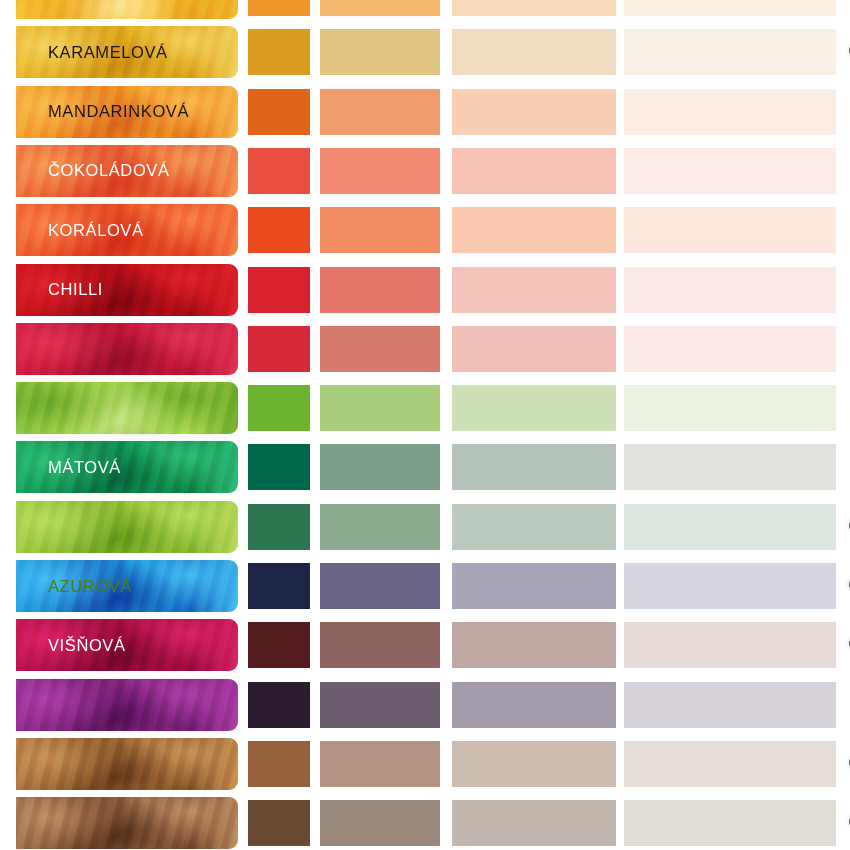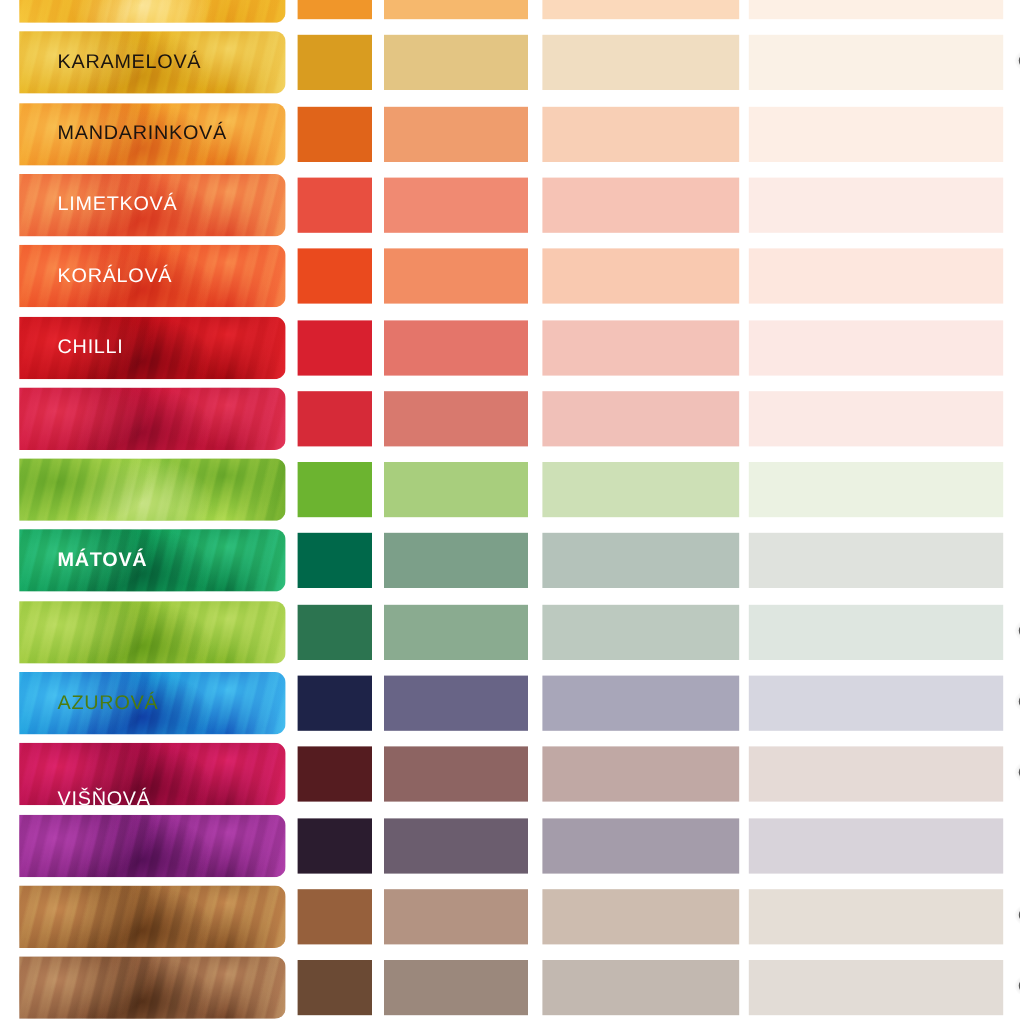--- a/index.html
+++ b/index.html
@@ -96,21 +96,21 @@
         <div class="label-text lt-dark" style="color: rgb(27, 20, 16);">MANDARINKOVÁ</div>
       </div>
       <div class="sw sw1" style="background: rgb(224, 100, 26);"></div>
       <div class="sw sw2" style="background: rgb(239, 157, 109);"></div>
       <div class="sw sw3" style="background: rgb(248, 207, 181);"></div>
       <div class="sw sw4" style="background: rgb(253, 238, 229);"></div>
     </div>
     <div class="row" style="top: 144.9px;">
       <div class="label-strip">
         <div class="label-photo" style="background: radial-gradient(58% 120% at 14% 38%, rgb(245, 144, 80) 0%, rgba(255, 255, 255, 0) 62%), radial-gradient(46% 130% at 46% 72%, rgb(216, 56, 31) 0%, rgba(255, 255, 255, 0) 58%), radial-gradient(52% 115% at 78% 28%, rgb(245, 144, 80) 0%, rgba(255, 255, 255, 0) 60%), linear-gradient(96deg, rgb(239, 106, 58) 0%, rgb(224, 74, 42) 30%, rgb(239, 106, 58) 55%, rgb(224, 74, 42) 78%, rgb(245, 144, 80) 100%);"></div>
-        <div class="label-text lt-light" style="color: rgb(255, 255, 255);">LIMETKOVÁ</div>
+        <div class="label-text lt-light" style="color: rgb(255, 255, 255);">ČOKOLÁDOVÁ</div>
       </div>
       <div class="sw sw1" style="background: rgb(232, 79, 64);"></div>
       <div class="sw sw2" style="background: rgb(240, 138, 114);"></div>
       <div class="sw sw3" style="background: rgb(246, 195, 181);"></div>
       <div class="sw sw4" style="background: rgb(252, 235, 230);"></div>
     </div>
     <div class="row" style="top: 204.2px;">
       <div class="label-strip">
         <div class="label-photo" style="background: radial-gradient(58% 120% at 14% 38%, rgb(248, 122, 66) 0%, rgba(255, 255, 255, 0) 62%), radial-gradient(46% 130% at 46% 72%, rgb(208, 42, 24) 0%, rgba(255, 255, 255, 0) 58%), radial-gradient(52% 115% at 78% 28%, rgb(248, 122, 66) 0%, rgba(255, 255, 255, 0) 60%), linear-gradient(96deg, rgb(240, 90, 40) 0%, rgb(224, 58, 32) 30%, rgb(240, 90, 40) 55%, rgb(224, 58, 32) 78%, rgb(248, 122, 66) 100%);"></div>
         <div class="label-text lt-light" style="color: rgb(255, 255, 255);">KORÁLOVÁ</div>
@@ -144,21 +144,21 @@
         <div class="label-photo" style="background: radial-gradient(58% 120% at 14% 38%, rgb(106, 168, 42) 0%, rgba(255, 255, 255, 0) 62%), radial-gradient(46% 130% at 46% 72%, rgb(194, 224, 122) 0%, rgba(255, 255, 255, 0) 58%), radial-gradient(52% 115% at 78% 28%, rgb(106, 168, 42) 0%, rgba(255, 255, 255, 0) 60%), linear-gradient(96deg, rgb(140, 198, 63) 0%, rgb(168, 214, 74) 30%, rgb(140, 198, 63) 55%, rgb(168, 214, 74) 78%, rgb(106, 168, 42) 100%);"></div>
       </div>
       <div class="sw sw1" style="background: rgb(108, 180, 48);"></div>
       <div class="sw sw2" style="background: rgb(168, 206, 125);"></div>
       <div class="sw sw3" style="background: rgb(205, 224, 182);"></div>
       <div class="sw sw4" style="background: rgb(235, 242, 226);"></div>
     </div>
     <div class="row" style="top: 441.4px;">
       <div class="label-strip">
         <div class="label-photo" style="background: radial-gradient(58% 120% at 14% 38%, rgb(42, 184, 112) 0%, rgba(255, 255, 255, 0) 62%), radial-gradient(46% 130% at 46% 72%, rgb(6, 96, 56) 0%, rgba(255, 255, 255, 0) 58%), radial-gradient(52% 115% at 78% 28%, rgb(42, 184, 112) 0%, rgba(255, 255, 255, 0) 60%), linear-gradient(96deg, rgb(18, 160, 90) 0%, rgb(10, 122, 68) 30%, rgb(18, 160, 90) 55%, rgb(10, 122, 68) 78%, rgb(42, 184, 112) 100%);"></div>
-        <div class="label-text lt-light" style="color: rgb(255, 255, 255); font-weight: bold;">MÁTOVÁ</div>
+        <div class="label-text lt-light" style="color: rgb(255, 255, 255);">MÁTOVÁ</div>
       </div>
       <div class="sw sw1" style="background: rgb(0, 104, 74);"></div>
       <div class="sw sw2" style="background: rgb(124, 159, 137);"></div>
       <div class="sw sw3" style="background: rgb(180, 194, 186);"></div>
       <div class="sw sw4" style="background: rgb(223, 226, 221);"></div>
     </div>
     <div class="row" style="top: 500.7px;">
       <div class="label-strip">
         <div class="label-photo" style="background: radial-gradient(58% 120% at 14% 38%, rgb(180, 216, 88) 0%, rgba(255, 255, 255, 0) 62%), radial-gradient(46% 130% at 46% 72%, rgb(94, 148, 24) 0%, rgba(255, 255, 255, 0) 58%), radial-gradient(52% 115% at 78% 28%, rgb(180, 216, 88) 0%, rgba(255, 255, 255, 0) 60%), linear-gradient(96deg, rgb(154, 200, 60) 0%, rgb(122, 176, 40) 30%, rgb(154, 200, 60) 55%, rgb(122, 176, 40) 78%, rgb(180, 216, 88) 100%);"></div>
       </div>
@@ -175,21 +175,21 @@
       </div>
       <div class="sw sw1" style="background: rgb(30, 35, 72);"></div>
       <div class="sw sw2" style="background: rgb(104, 100, 134);"></div>
       <div class="sw sw3" style="background: rgb(168, 166, 185);"></div>
       <div class="sw sw4" style="background: rgb(214, 214, 224);"></div>
       <div class="dot"></div>
     </div>
     <div class="row" style="top: 619.3px;">
       <div class="label-strip">
         <div class="label-photo" style="background: radial-gradient(58% 120% at 14% 38%, rgb(216, 32, 96) 0%, rgba(255, 255, 255, 0) 62%), radial-gradient(46% 130% at 46% 72%, rgb(110, 5, 40) 0%, rgba(255, 255, 255, 0) 58%), radial-gradient(52% 115% at 78% 28%, rgb(216, 32, 96) 0%, rgba(255, 255, 255, 0) 60%), linear-gradient(96deg, rgb(184, 16, 74) 0%, rgb(142, 10, 56) 30%, rgb(184, 16, 74) 55%, rgb(142, 10, 56) 78%, rgb(216, 32, 96) 100%);"></div>
-        <div class="label-text lt-light" style="color: rgb(255, 255, 255); margin-top: 21px;">VIŠŇOVÁ</div>
+        <div class="label-text lt-light" style="color: rgb(255, 255, 255);">VIŠŇOVÁ</div>
       </div>
       <div class="sw sw1" style="background: rgb(85, 28, 32);"></div>
       <div class="sw sw2" style="background: rgb(141, 100, 98);"></div>
       <div class="sw sw3" style="background: rgb(192, 168, 164);"></div>
       <div class="sw sw4" style="background: rgb(229, 218, 214);"></div>
       <div class="dot"></div>
     </div>
     <div class="row" style="top: 678.6px;">
       <div class="label-strip">
         <div class="label-photo" style="background: radial-gradient(58% 120% at 14% 38%, rgb(168, 58, 162) 0%, rgba(255, 255, 255, 0) 62%), radial-gradient(46% 130% at 46% 72%, rgb(78, 14, 80) 0%, rgba(255, 255, 255, 0) 58%), radial-gradient(52% 115% at 78% 28%, rgb(168, 58, 162) 0%, rgba(255, 255, 255, 0) 60%), linear-gradient(96deg, rgb(142, 42, 138) 0%, rgb(106, 26, 104) 30%, rgb(142, 42, 138) 55%, rgb(106, 26, 104) 78%, rgb(168, 58, 162) 100%);"></div>

